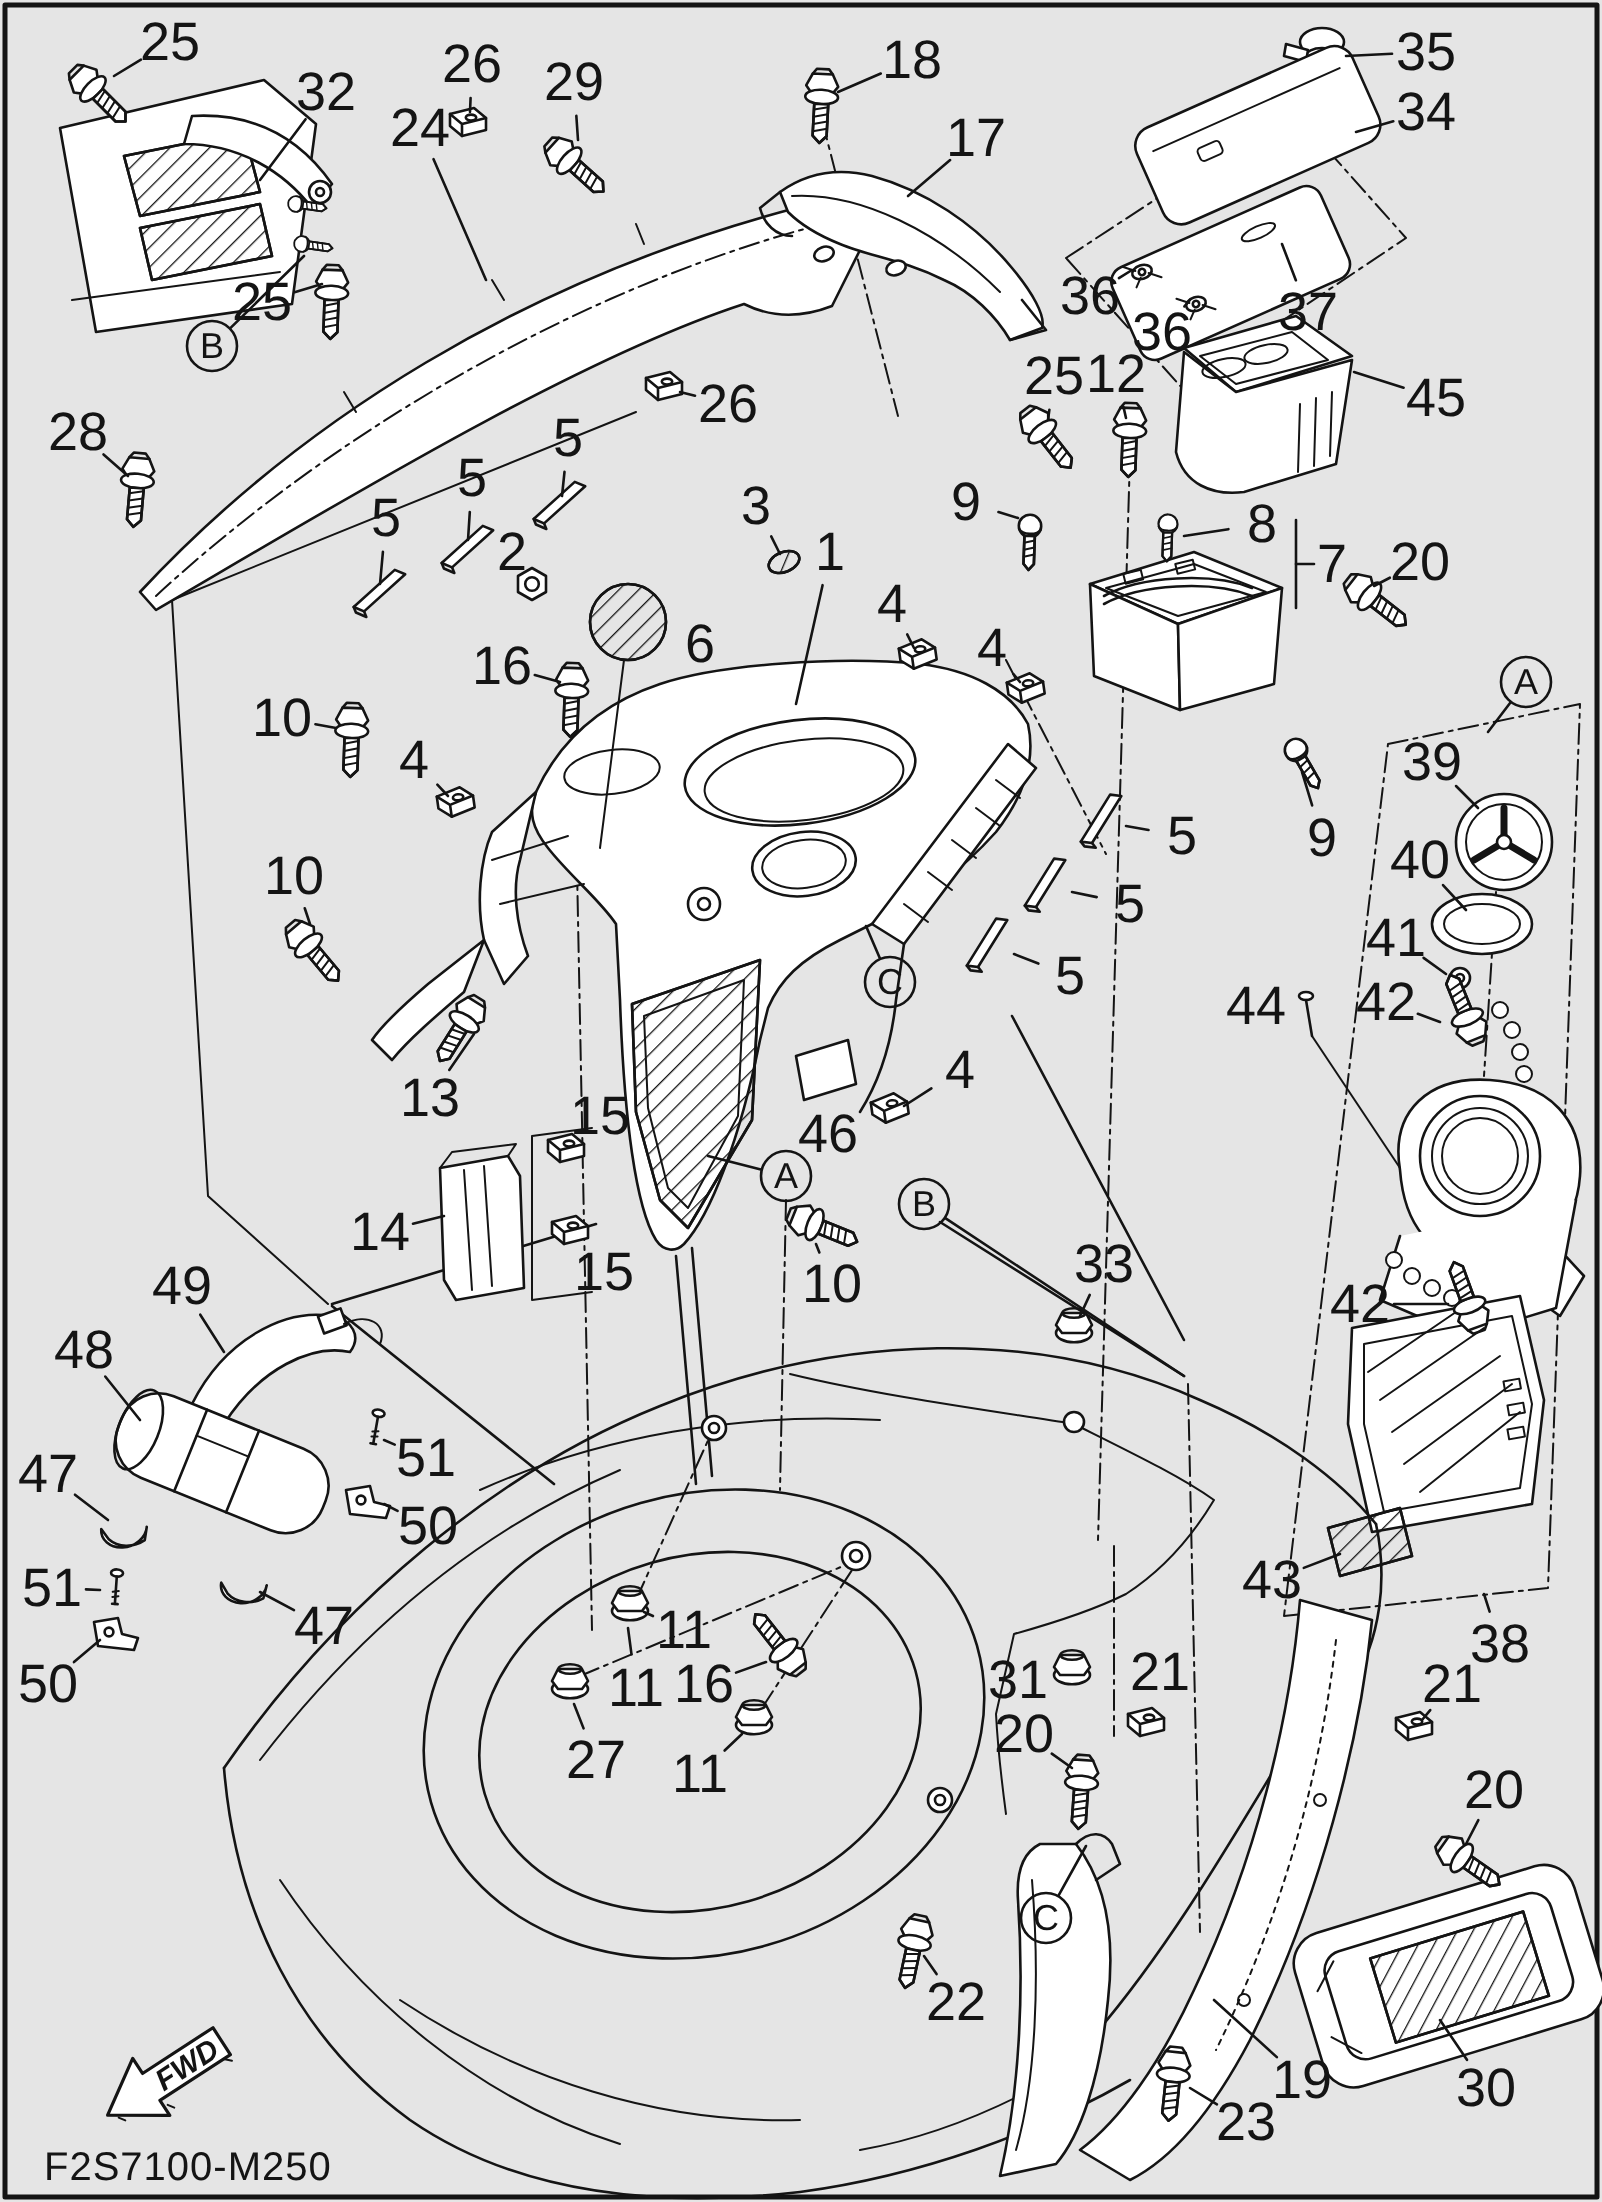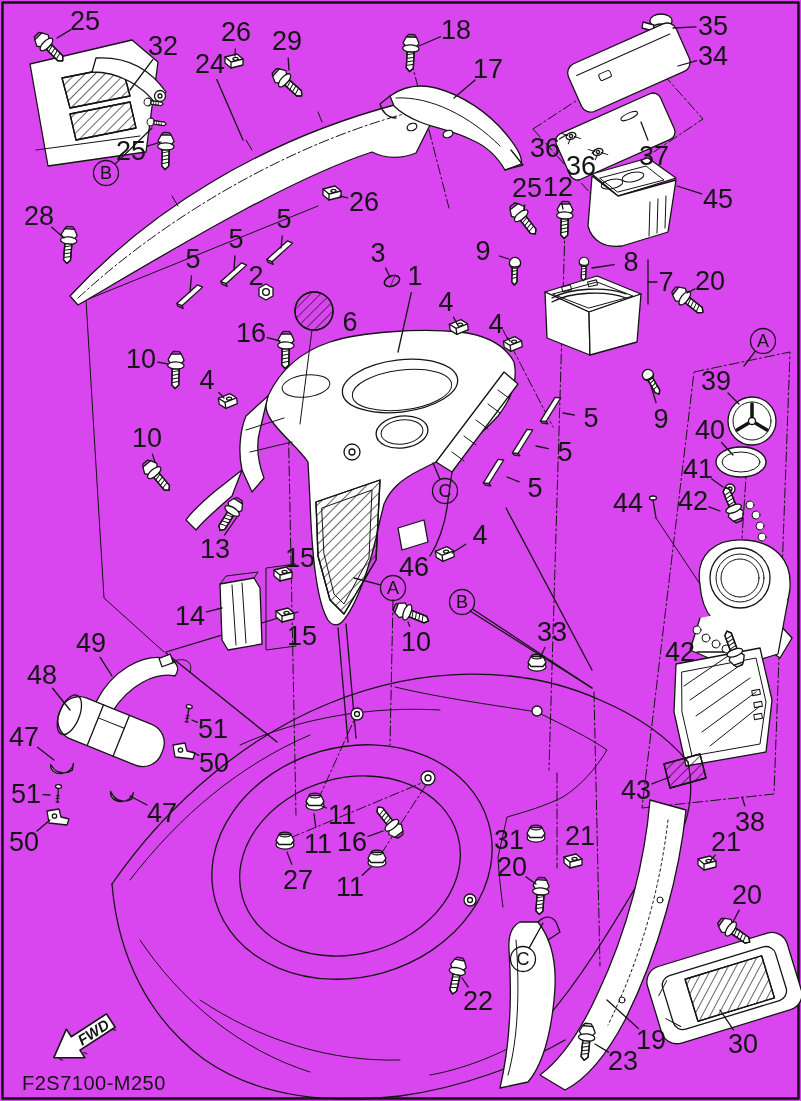--- a/index.html
+++ b/index.html
@@ -1,16 +1,16 @@
 <!DOCTYPE html>
 <html><head>
 <meta charset="utf-8">
 <style>
   html,body{margin:0;padding:0;background:#fff;}
-  .page{position:relative;width:801px;height:1101px;background:#d946ef;overflow:hidden;}
+  .page{position:relative;width:801px;height:1101px;background:#e5e5e5;overflow:hidden;}
   svg{display:block;}
   svg .ln, svg path, svg line, svg ellipse, svg circle, svg rect, svg polyline, svg polygon{
     stroke:#141414;fill:none;stroke-width:1.3;stroke-linecap:round;stroke-linejoin:round;}
   .fw{fill:#ffffff;}
   .fh{fill:url(#h1);}
   .thin{stroke-width:1;}
   .dd{stroke-dasharray:10 3 2 3;stroke-width:1;}
   .dot{stroke-dasharray:2.5 3;stroke-width:1;}
   text{font-family:"Liberation Sans", sans-serif;fill:#141414;stroke:none;}
   .callout{font-size:27px;text-anchor:middle;}

